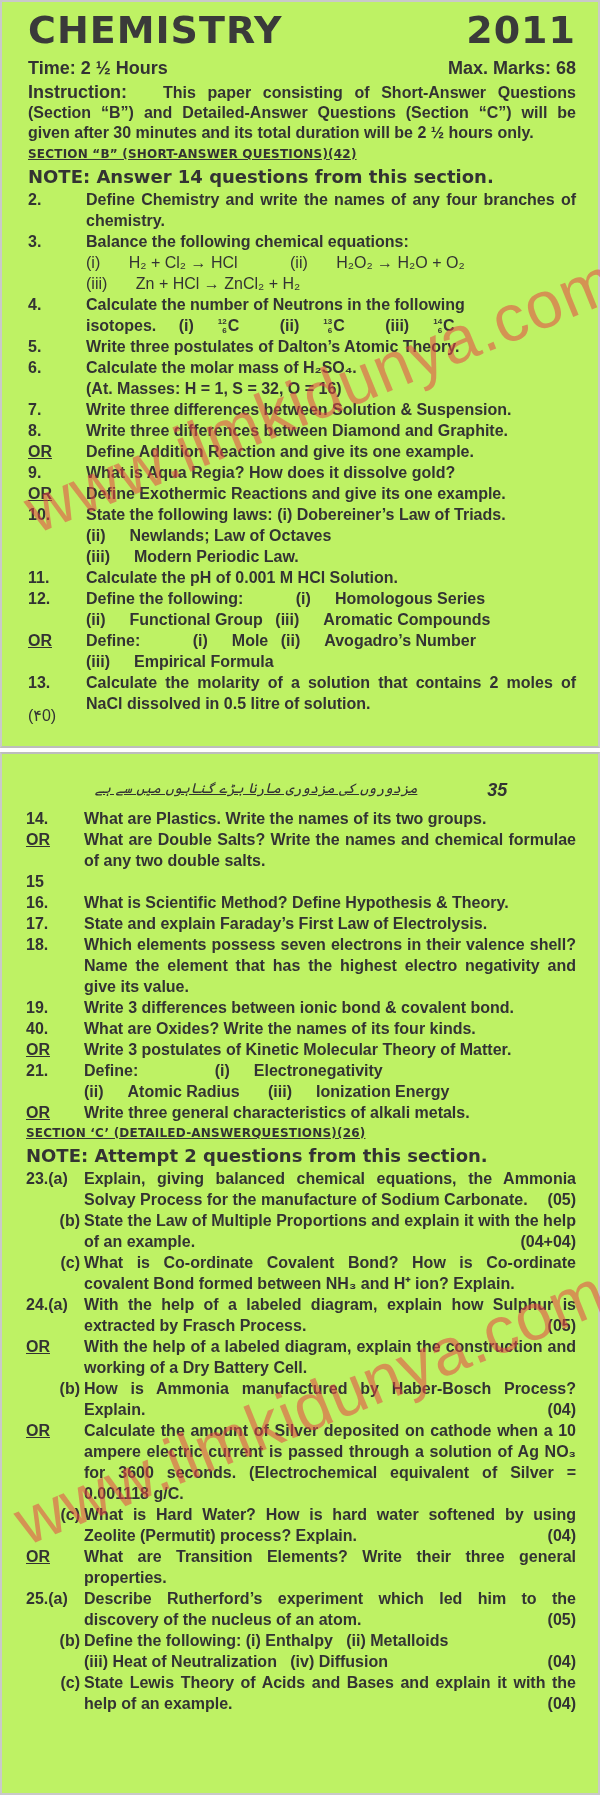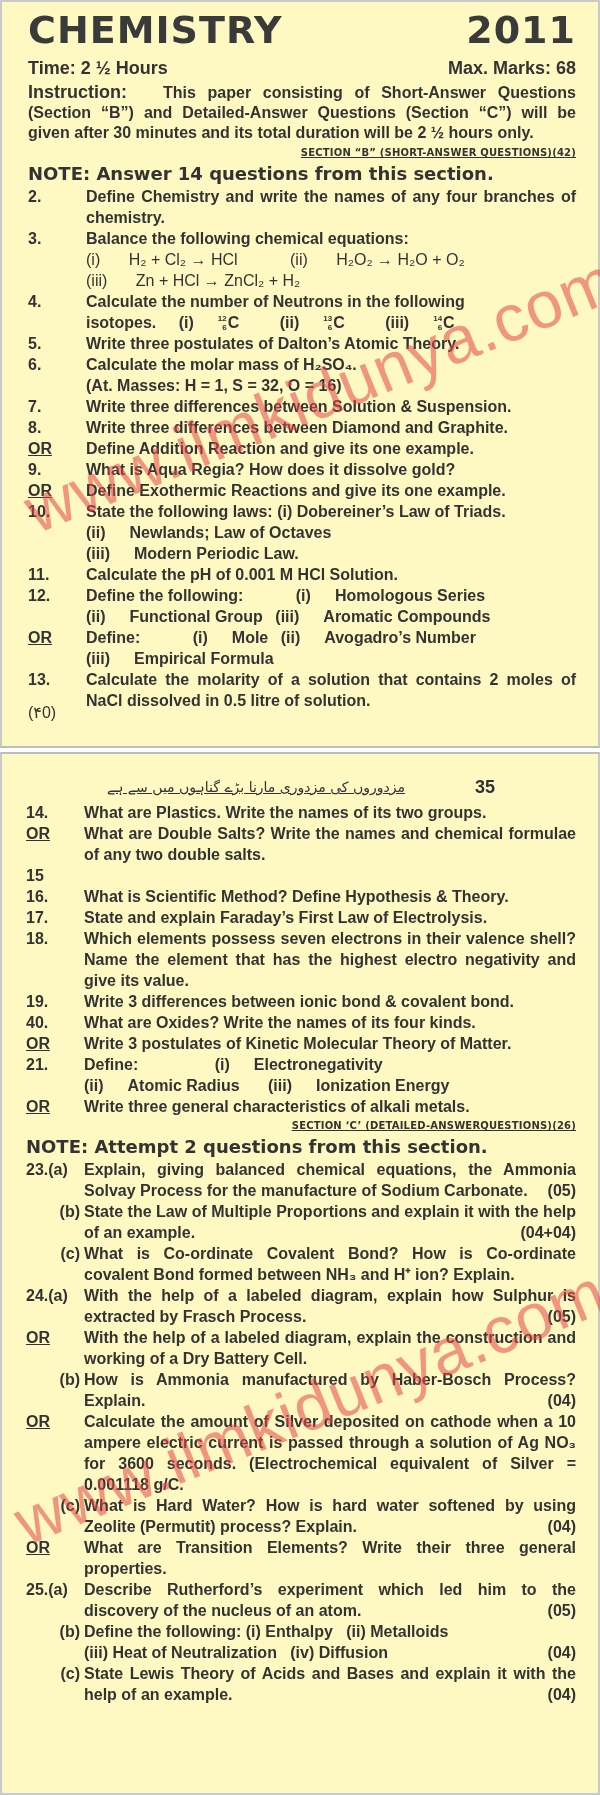--- a/index.html
+++ b/index.html
@@ -1,47 +1,47 @@
 <!DOCTYPE html>
 <html><head>
   <meta charset="utf-8">
   <style>
     * { box-sizing: border-box; margin: 0; padding: 0; }
     html, body { width: 600px; height: 1795px; background: #ffffff; overflow: hidden; }
     body { font-family: "Liberation Sans", sans-serif; color: #2b2b2b; position: relative; }
 
     .panel {
-      position: absolute; left: 0; width: 600px; background: #fef9c3;
+      position: absolute; left: 0; width: 600px; background: #bef264;
       border-left: 2px solid #c9c9c9; border-right: 2px solid #c9c9c9;
     }
     .panel.top { top: 0; height: 748px; border-top: 2px solid #c9c9c9; border-bottom: 2px solid #bdbdbd; }
     .panel.bottom { top: 752px; height: 1043px; border-top: 2px solid #bdbdbd; border-bottom: 2px solid #c9c9c9; }
 
     .content { position: absolute; left: 26px; right: 22px; }
 
     .title-row { display: flex; justify-content: space-between; align-items: flex-end; height: 46px; }
     .title { font-family: "DejaVu Sans", sans-serif; font-weight: 900; font-size: 38px; letter-spacing: 1px; color: #3a3a3a; }
     .meta-row { display: flex; justify-content: space-between; font-size: 18px; font-weight: bold; margin-top: 6px; color: #333; }
 
     .instr { font-size: 16px; font-weight: bold; text-align: justify; line-height: 20px; color: #333; }
     .instr .lbl { font-size: 18px; margin-right: 36px; }
 
-    .sec-head { font-family: "DejaVu Sans", sans-serif; font-weight: 900; font-size: 10px; text-decoration: underline; text-align: right; margin-top: 4px; color: #333; letter-spacing: 0.2px; }
+    .sec-head { font-family: "DejaVu Sans", sans-serif; font-weight: 900; font-size: 12px; text-decoration: underline; text-align: left; margin-top: 4px; color: #333; letter-spacing: 0.2px; }
     .note { font-family: "DejaVu Sans", sans-serif; font-weight: 900; font-size: 18px; margin-top: 5px; color: #333; }
 
     .q { display: flex; font-size: 16px; font-weight: bold; line-height: 21px; color: #333; }
     .q .num { width: 58px; flex-shrink: 0; }
     .q .num.or { text-decoration: underline; }
     .q .txt { flex: 1; text-align: justify; }
     .sub-gap { display: inline-block; width: 24px; }
     .marks { float: right; }
     .ind { padding-left: 58px; font-size: 16px; font-weight: bold; line-height: 21px; color: #333; }
     .partnum { width: 58px; flex-shrink: 0; text-align: right; padding-right: 4px; }
 
-    .urdu-row { display: flex; justify-content: center; align-items: center; margin-top: 16px; height: 26px; }
+    .urdu-row { display: flex; justify-content: center; margin-top: 22px; height: 26px; font-style: italic; }
     .urdu { font-family: "DejaVu Sans", sans-serif; font-size: 14px; text-decoration: underline; color: #333; direction: rtl; margin-right: 70px; }
     .pgnum { font-size: 18px; font-weight: bold; color: #333; }
 
     .watermark {
       position: absolute; font-family: "Liberation Sans", sans-serif; font-size: 66px; color: rgba(230, 70, 70, 0.55);
       transform: rotate(-22deg); transform-origin: left bottom; white-space: nowrap; pointer-events: none; letter-spacing: 1px;
     }
     .isotope { display: inline-flex; align-items: center; margin-left: 18px; margin-right: 18px; }
     .isotope .iso-nums { display: inline-flex; flex-direction: column; font-size: 8px; line-height: 9px; text-align: right; margin-right: 1px; }
   </style>

